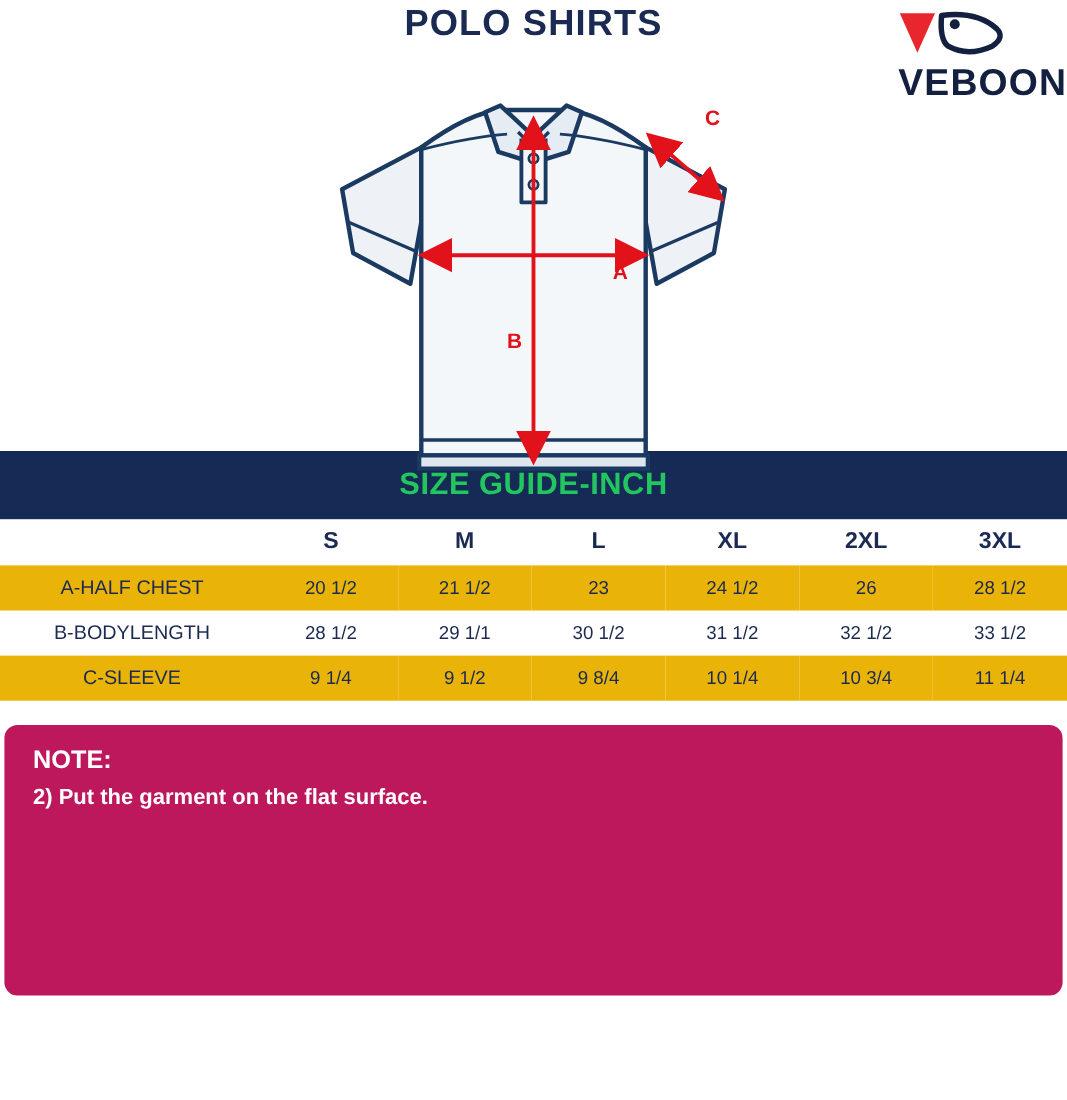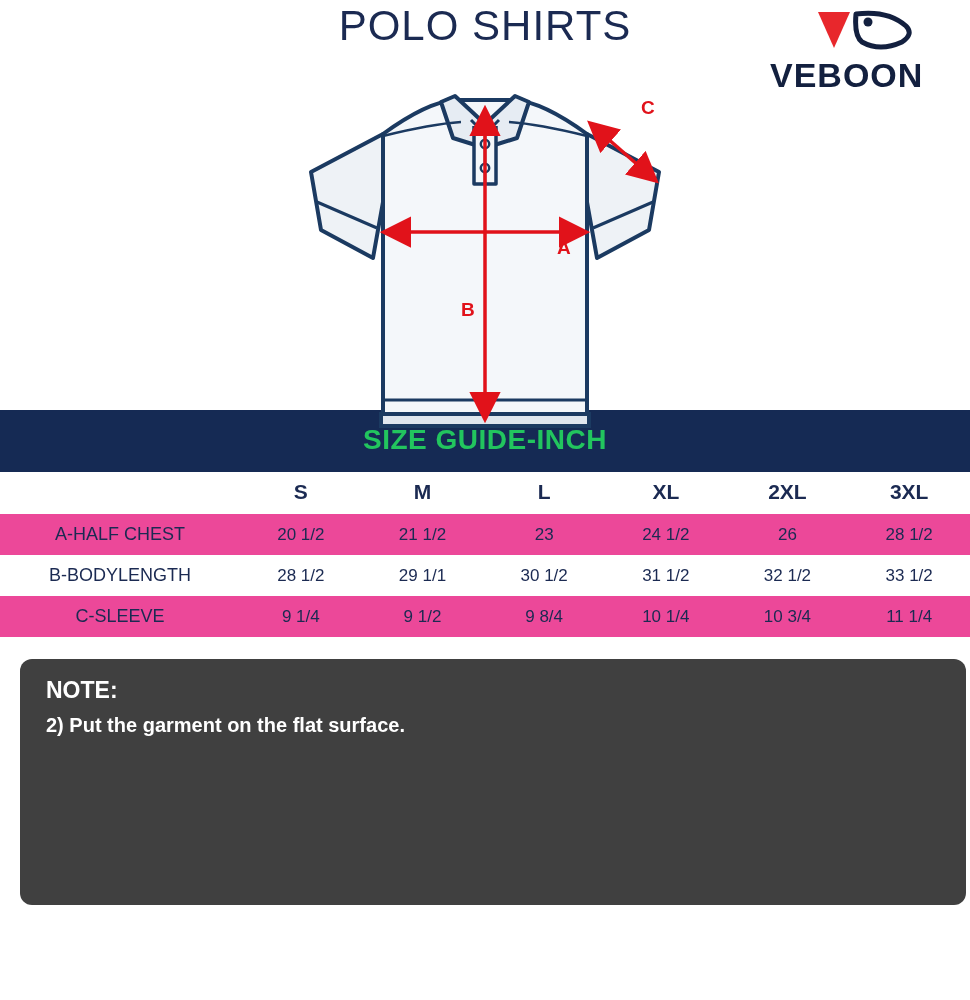--- a/index.html
+++ b/index.html
@@ -17,31 +17,31 @@
   
   .header {
     position: relative;
     height: 120px;
   }
   .page-title {
     position: absolute;
     left: 0; right: 0;
     top: 2px;
     text-align: center;
-    font-size: 42px;
-    font-weight: normal;
+    font-size: 33px;
+    font-weight: bold;
     letter-spacing: 1px;
     color: #1b2a52;
   }
   .brand {
     position: absolute;
     right: 0;
     top: 8px;
     width: 200px;
-    text-align: left;
+    text-align: right;
   }
   .brand-mark {
     height: 48px;
     position: relative;
     margin: 0 auto;
     width: 120px;
   }
   .brand-name {
     font-size: 34px;
     font-weight: bold;
@@ -87,31 +87,31 @@
     color: #1b2a52;
     text-align: center;
     padding: 10px 0;
     font-weight: normal;
   }
   thead th {
     font-size: 21px;
     font-weight: bold;
     padding: 8px 0 10px;
   }
-  tbody tr.alt { background: #ec4899; }
+  tbody tr.alt { background: #eab308; }
   td.rowhead {
     text-align: center;
     font-size: 18px;
   }
   col.c0 { width: 240px; }
 
   
   .note-box {
-    margin: 22px 4px 0 20px;
-    background: #404040;
+    margin: 22px 4px 0 4px;
+    background: #be185d;
     color: #ffffff;
     border-radius: 12px;
     padding: 18px 26px 26px 26px;
     height: 246px;
   }
   .note-title {
     font-size: 23px;
     font-weight: bold;
     margin-bottom: 8px;
   }

